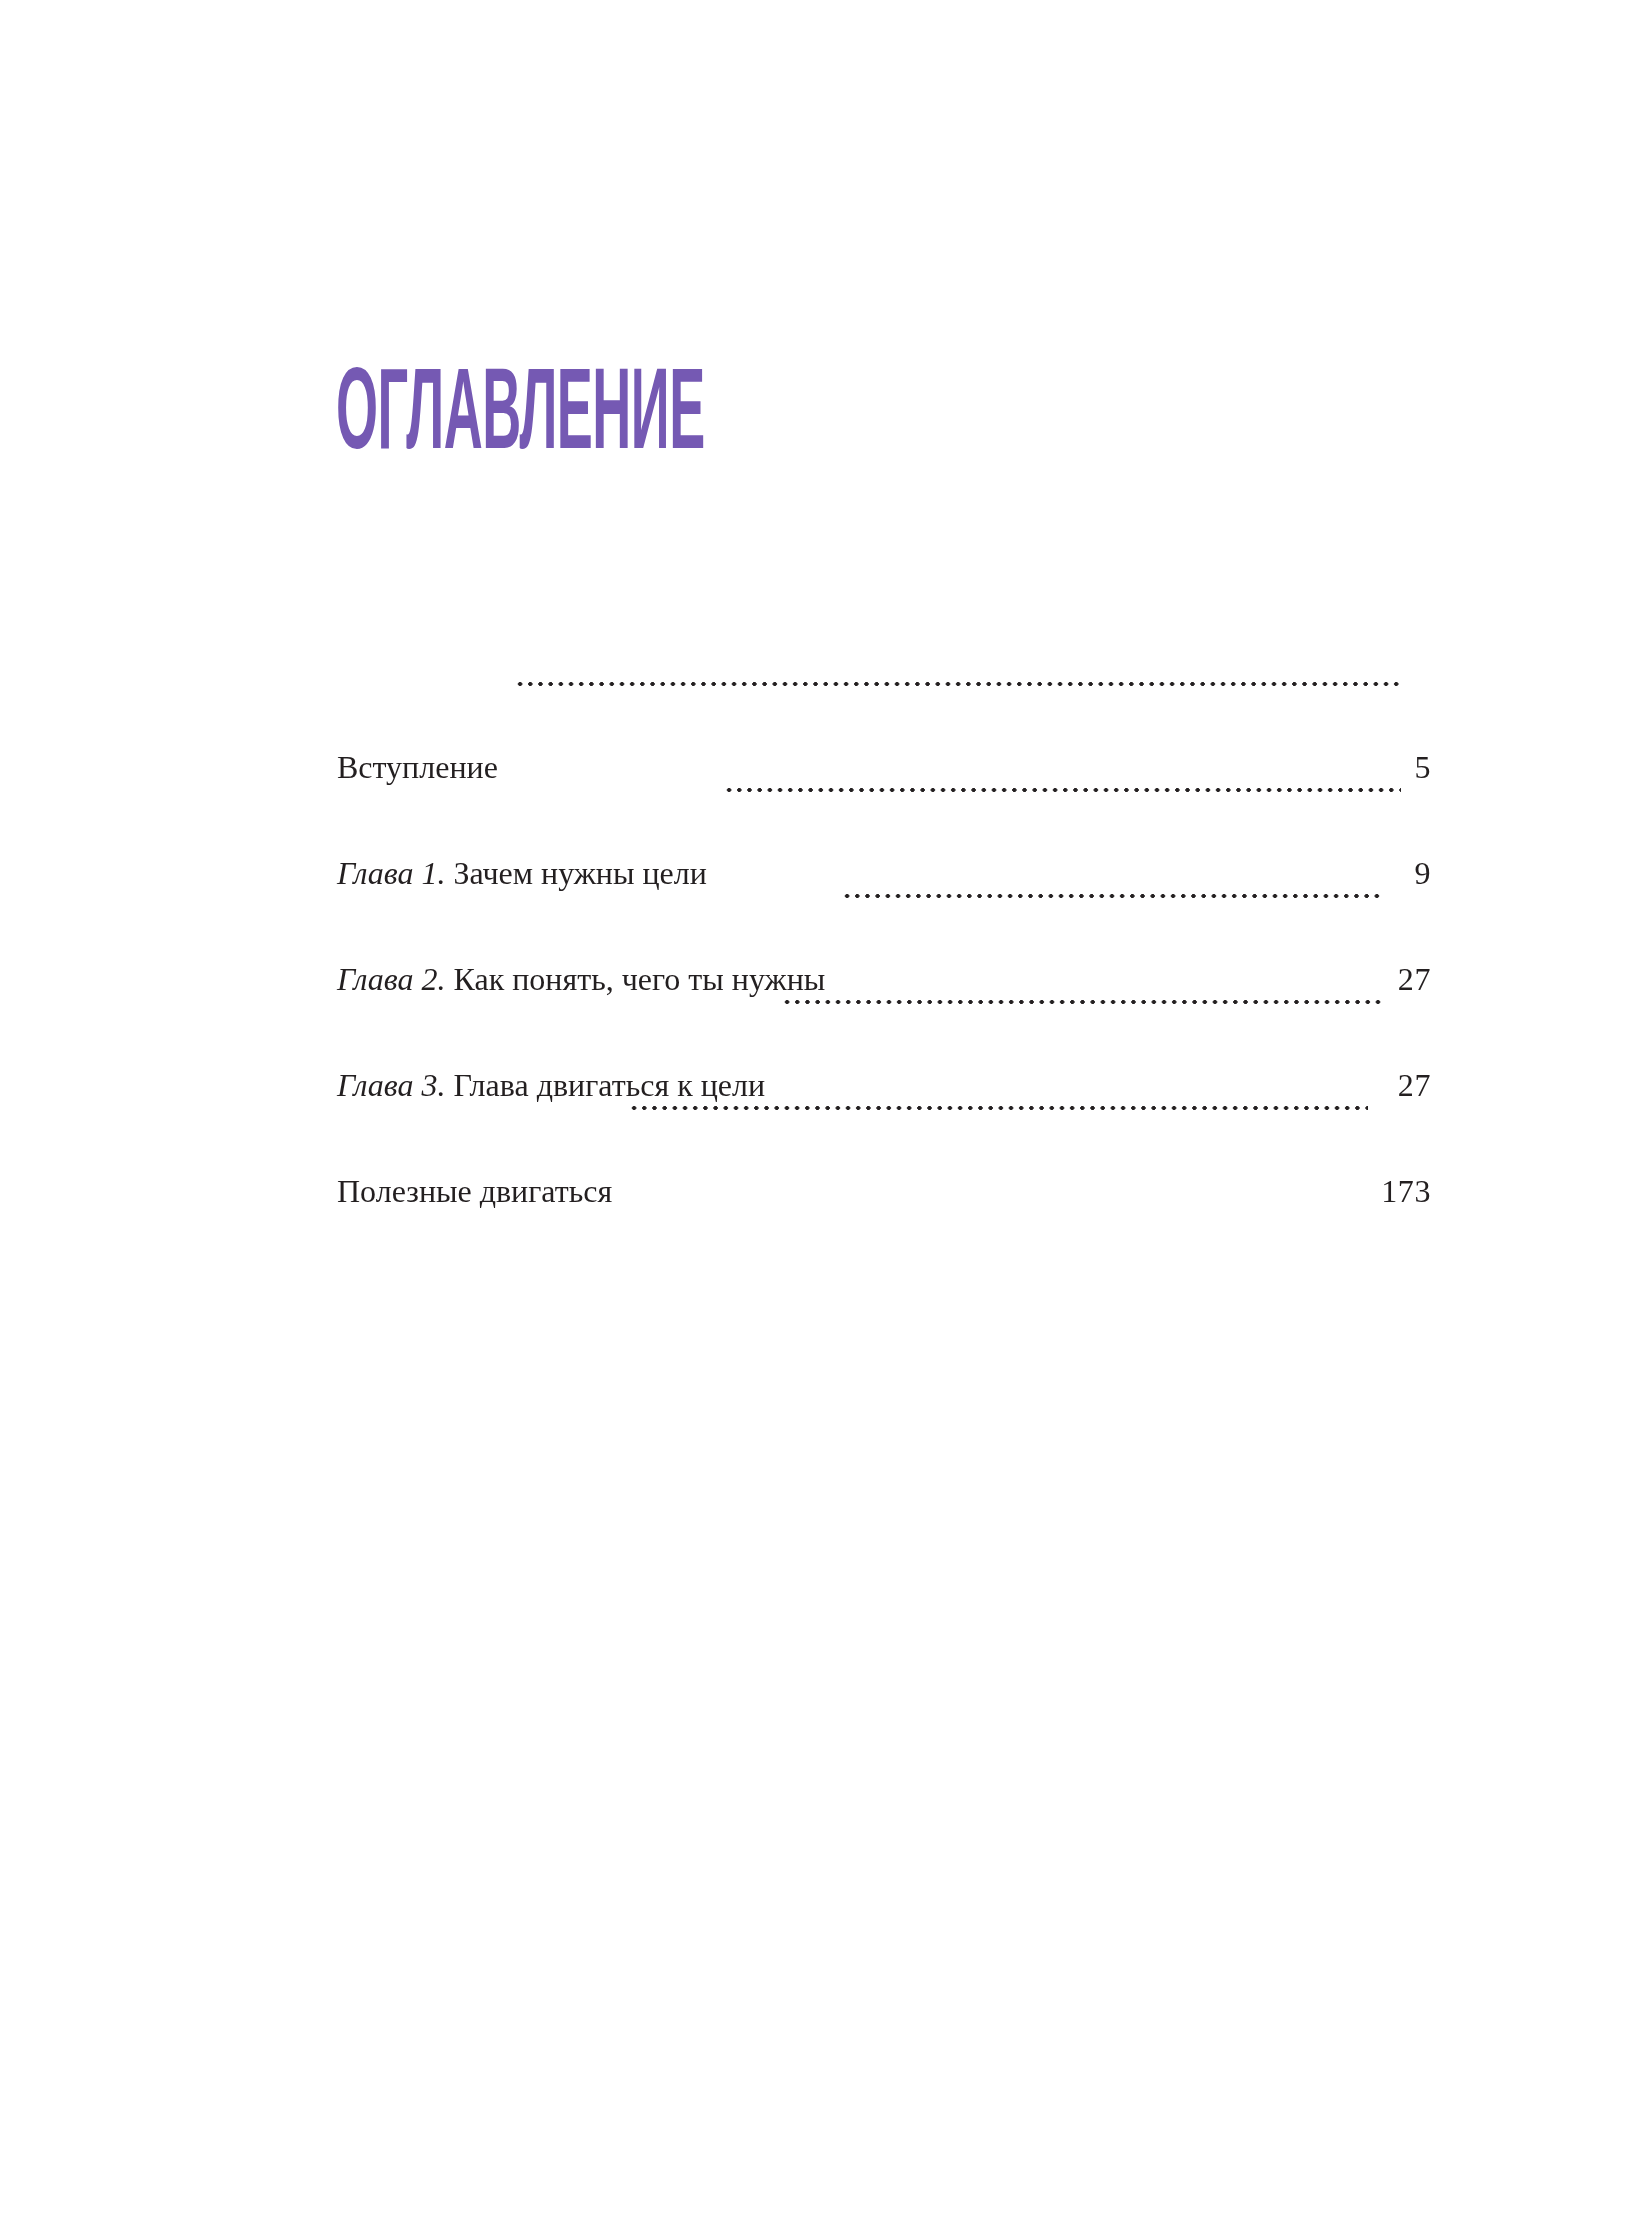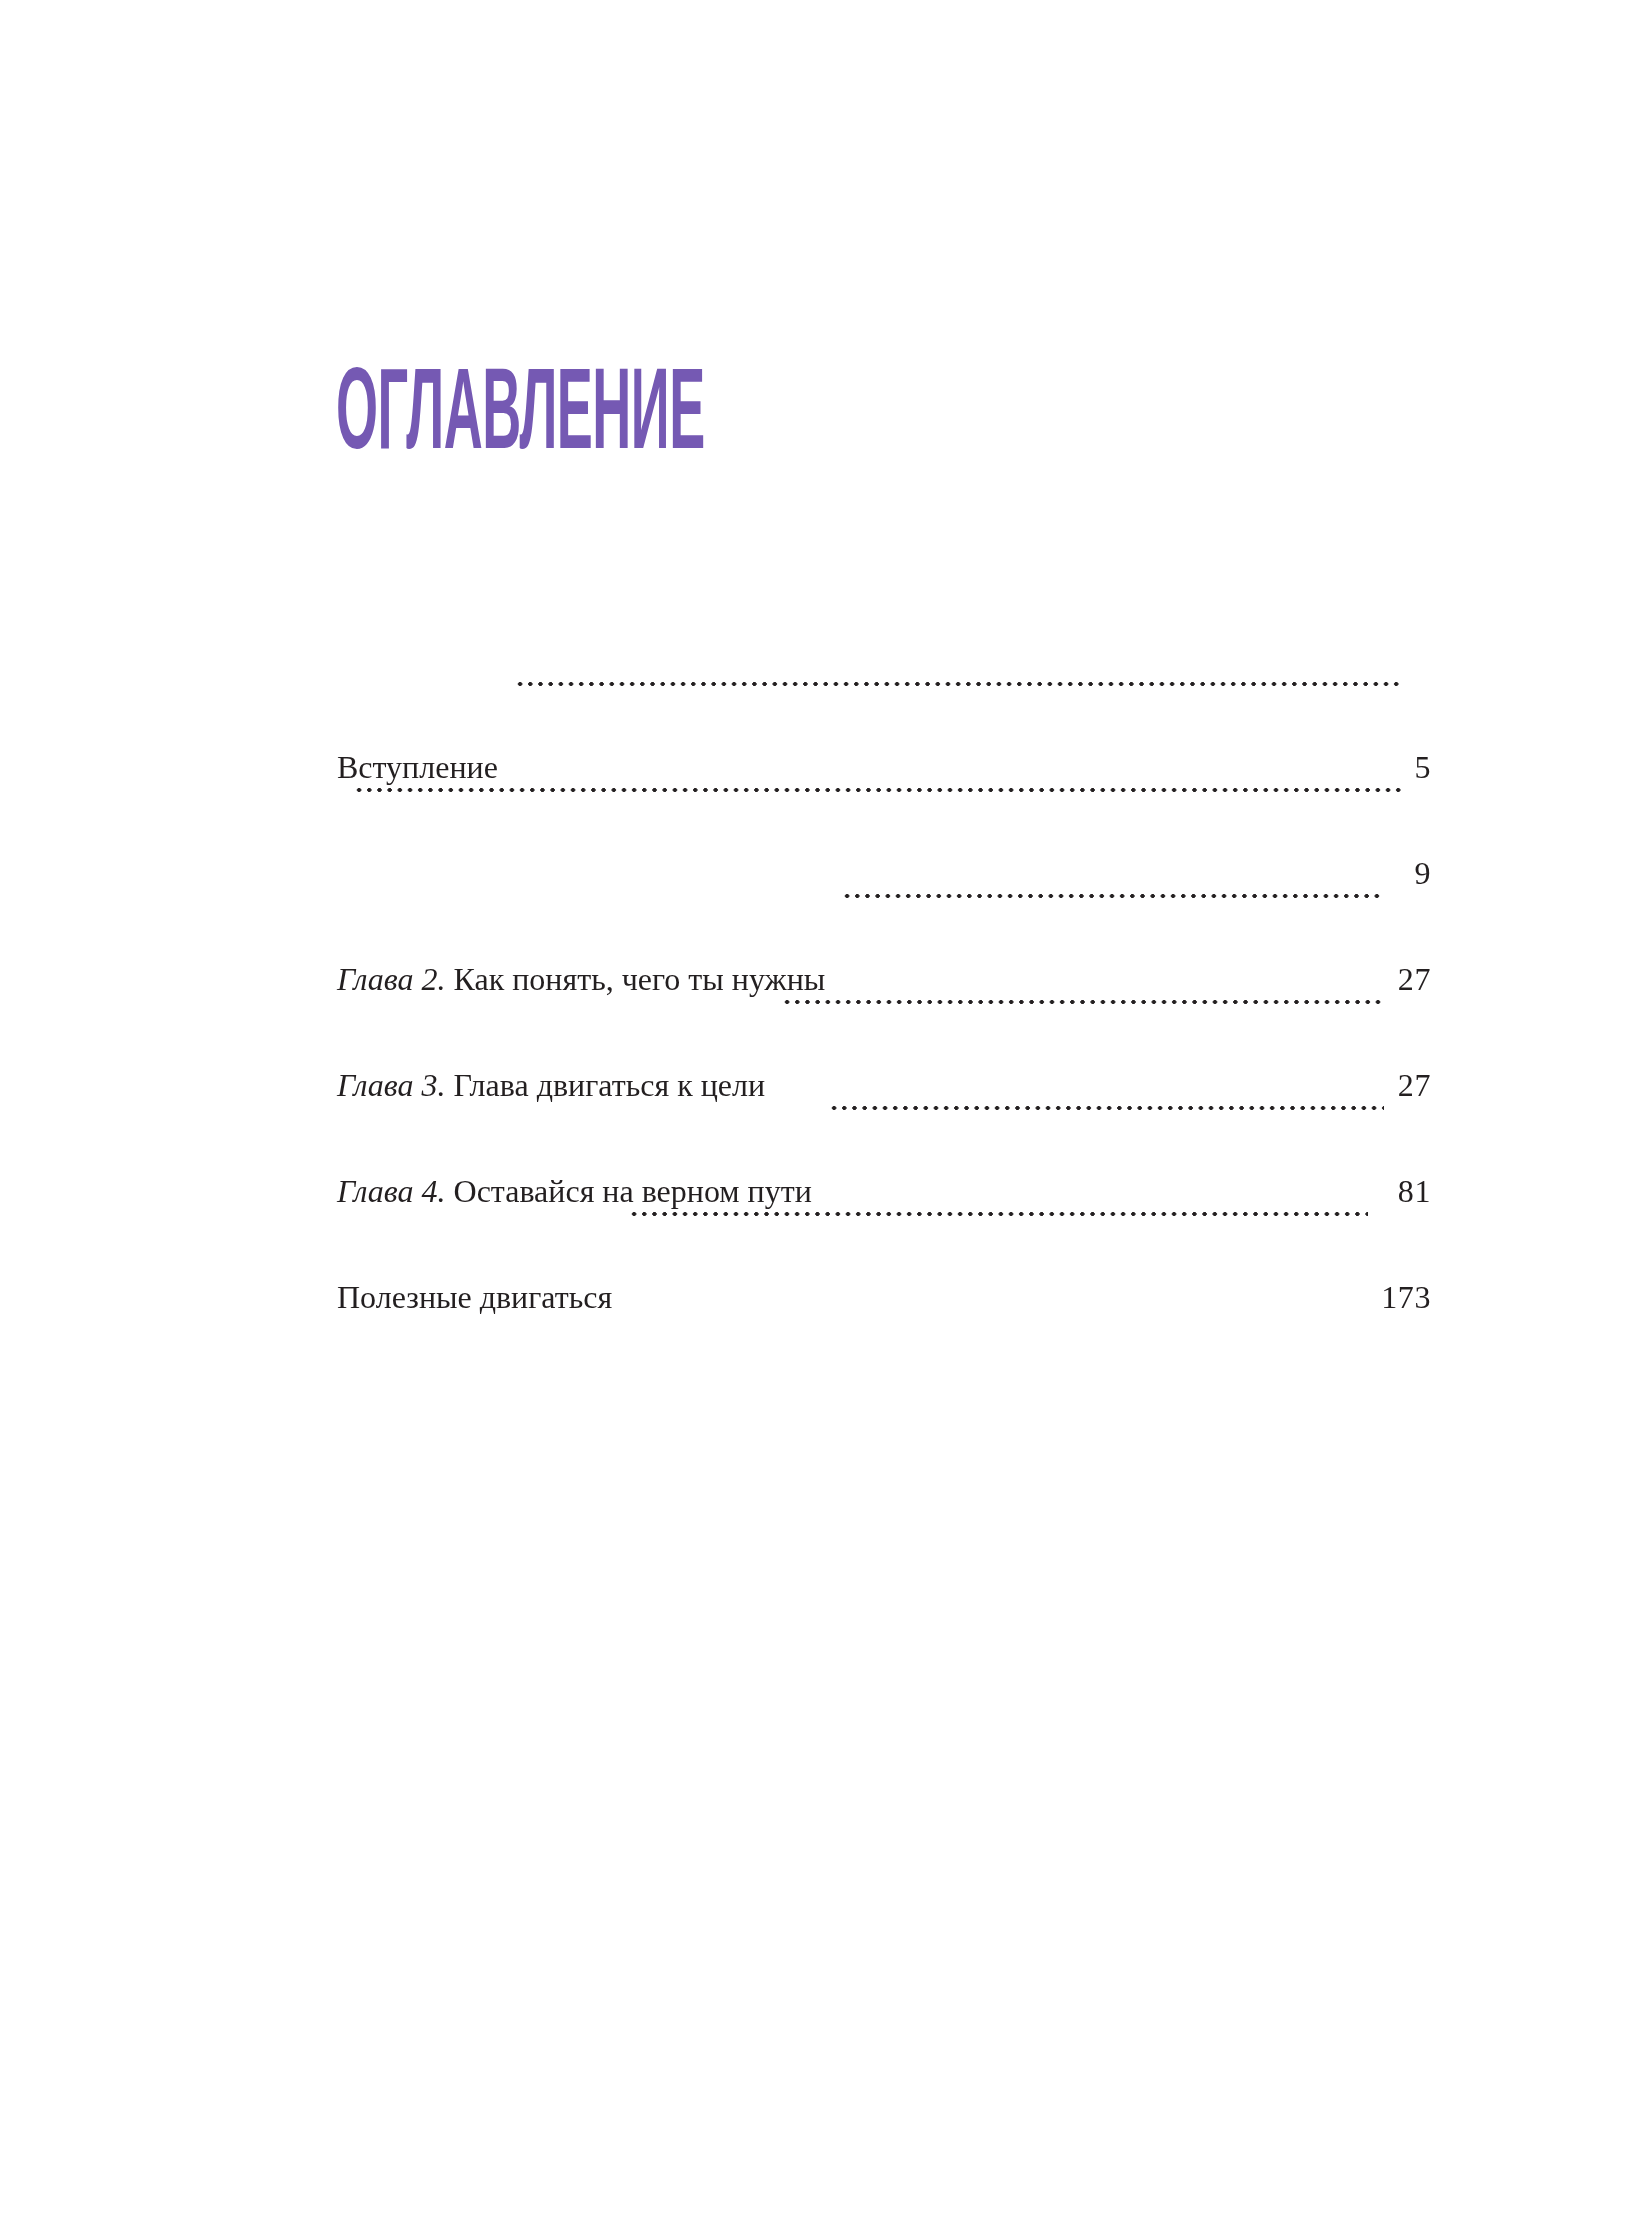--- a/index.html
+++ b/index.html
@@ -76,47 +76,43 @@
 
   <div class="toc-row">
     <span class="label">
       <span class="chapter-prefix"></span><span>Вступление</span>
     </span>
     <span class="leader"></span>
     <span class="page">5</span>
   </div>
 
   <div class="toc-row">
+    <span class="label">
+      <span class="chapter-prefix">Глава 1.</span> <span>Зачем нужны цели</span>
+    </span>
     <span class="leader"></span>
     <span class="page">9</span>
   </div>
 
   <div class="toc-row">
     <span class="label">
       <span class="chapter-prefix">Глава 2.</span> <span>Как понять, чего ты нужны</span>
     </span>
     <span class="leader"></span>
     <span class="page">27</span>
   </div>
 
   <div class="toc-row">
     <span class="label">
       <span class="chapter-prefix">Глава 3.</span> <span>Глава двигаться к цели</span>
     </span>
     <span class="leader"></span>
     <span class="page">27</span>
   </div>
 
-  <div class="toc-row">
-    <span class="label">
-      <span class="chapter-prefix">Глава 4.</span> <span>Оставайся на верном пути</span>
-    </span>
-    <span class="leader"></span>
-    <span class="page">81</span>
-  </div>
 
 
   <div class="toc-row">
     <span class="label">
       <span class="chapter-prefix"></span><span>Полезные двигаться</span>
     </span>
     <span class="leader"></span>
     <span class="page">173</span>
   </div>
 

